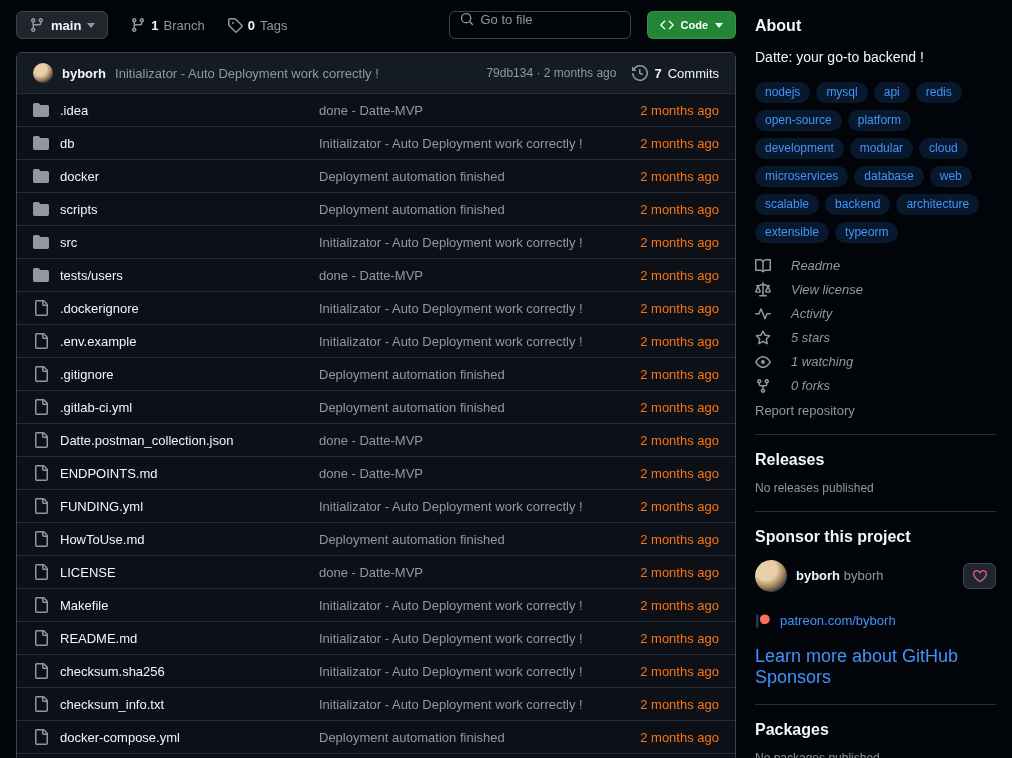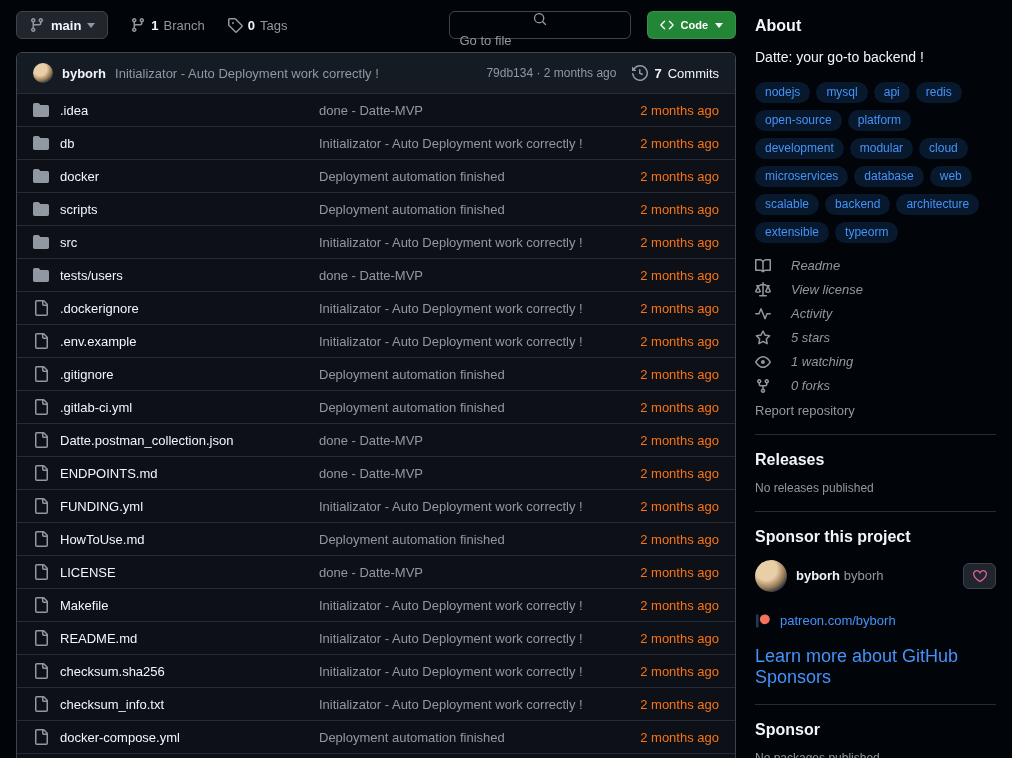--- a/index.html
+++ b/index.html
@@ -26,24 +26,24 @@
     height:28px; padding:0 12px;
     background:#21262d; border:1px solid #3d444d; border-radius:6px;
     cursor:pointer;
   }
   .branch-btn .lbl { font-weight:700; font-size:13px; }
   .caret { width:0; height:0; border-left:4px solid transparent; border-right:4px solid transparent; border-top:5px solid #9198a1; }
   .repo-stat { display:flex; align-items:center; gap:5px; margin-left:22px; color:#9198a1; font-size:13px; }
   .repo-stat b { color:#f0f6fc; font-weight:700; }
   .topbar-spacer { flex:1; }
   .goto-file {
-    display:flex; align-items:center; gap:7px;
+    display:flex; align-items:flex-start; gap:7px;
     width:182px; height:28px; padding:0 10px;
     border:1px solid #3d444d; border-radius:6px;
-    background:transparent; color:#9198a1;flex-direction:column;
+    background:transparent; color:#9198a1;
   }
   .goto-file input {
     background:transparent; border:none; outline:none; width:100%;
     color:#f0f6fc; font-size:13px; font-family:inherit;
   }
   .goto-file input::placeholder { color:#9198a1; }
   .code-btn {
     display:flex; align-items:center; gap:7px;
     height:28px; padding:0 12px; margin-left:16px;
     background:#238636; border:1px solid rgba(240,246,252,0.1); border-radius:6px;
@@ -477,20 +477,20 @@
           <circle cx="9.8" cy="6.3" r="4.9" fill="#f8705e"></circle>
         </svg>
         <a class="patreon-link">patreon.com/byborh</a>
       </div>
       <a class="learn-more">Learn more about GitHub Sponsors</a>
     </div>
 
     <div class="divider"></div>
 
     <div class="side-section">
-      <h2>Sponsor</h2>
+      <h2>Packages</h2>
       <div class="empty-note">No packages published</div>
     </div>
 
     <div class="divider"></div>
 
   </div>
 </div>
 
 </body></html>

